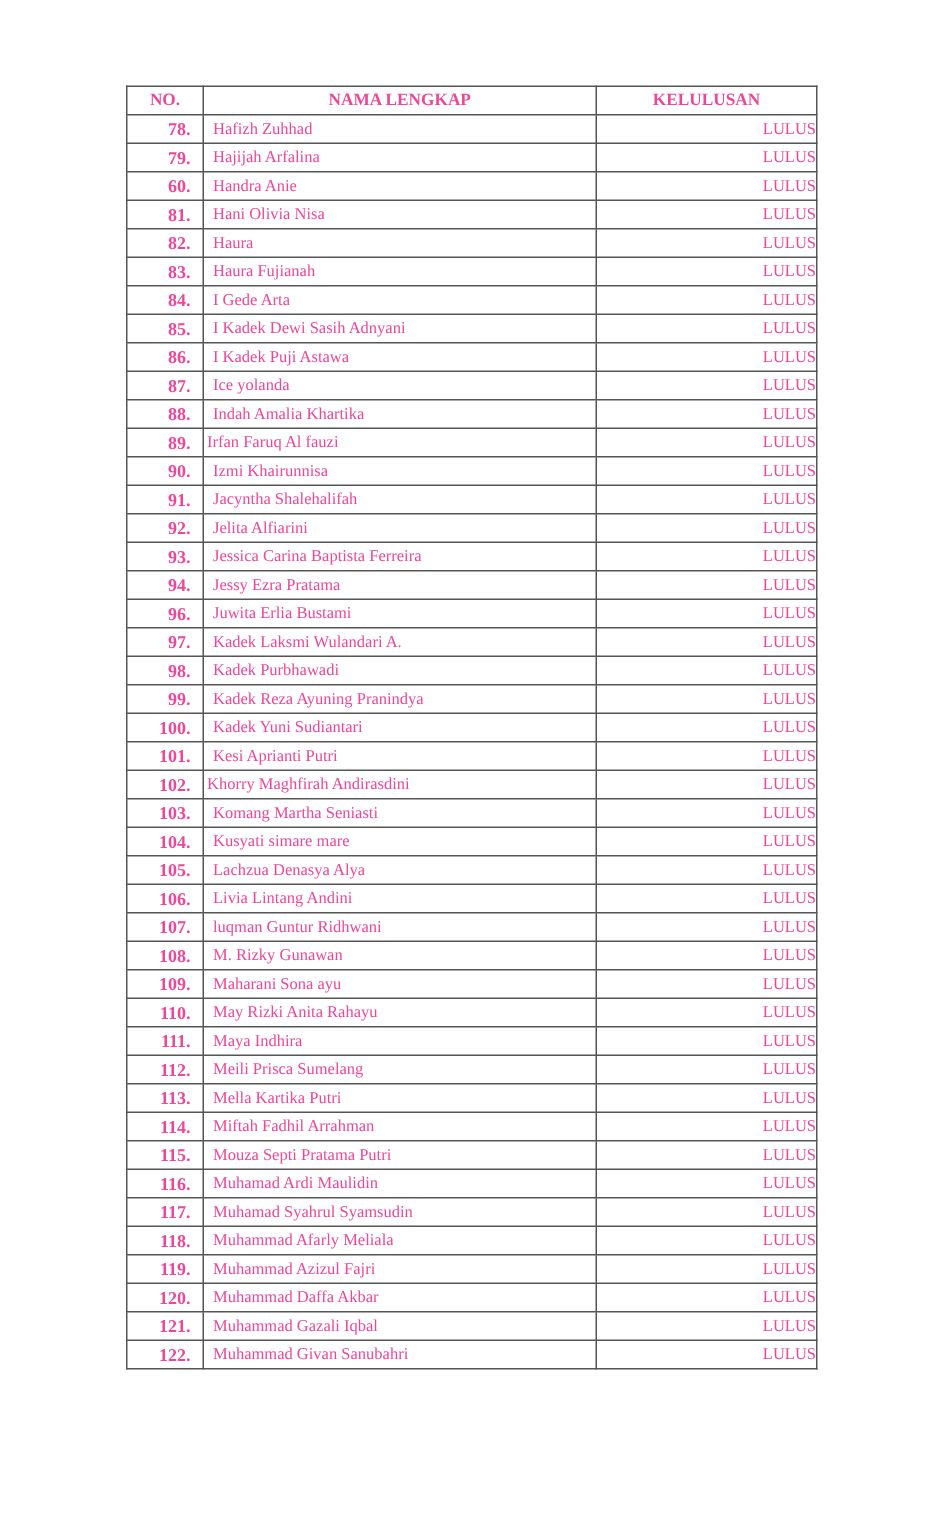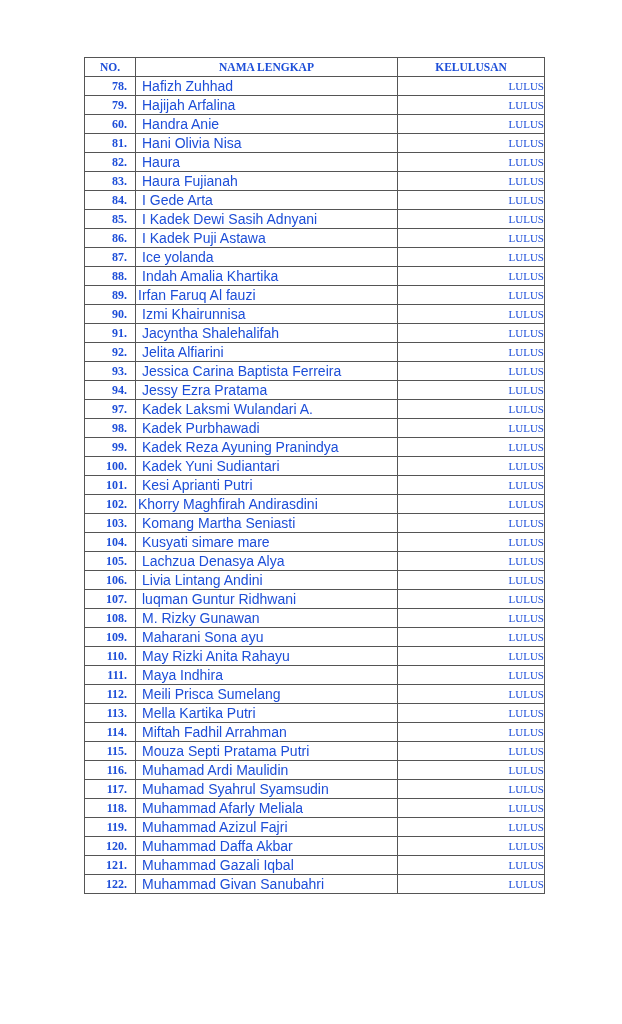--- a/index.html
+++ b/index.html
@@ -1,25 +1,25 @@
 <!DOCTYPE html>
 <html><head>
   <meta charset="utf-8">
   <style>
     html, body { margin: 0; padding: 0; background: #ffffff; }
     body { width: 622px; height: 1024px; position: relative; overflow: hidden; }
     .page { position: absolute; left: 84px; top: 57px; }
-    table { border-collapse: collapse; font-family: "DejaVu Serif", "Liberation Serif", serif; color: #1d4ed8; }
+    table { border-collapse: collapse; font-family: "DejaVu Serif", "Liberation Serif", serif; color: #ec4899; }
     td, th { border: 1px solid #555; height: 19px; padding: 0; box-sizing: border-box; }
     th { font-family: "Liberation Serif", serif; font-weight: bold; font-size: 11.5px; text-align: center; }
     col.c-no { width: 51px; }
     col.c-name { width: 262px; }
     col.c-status { width: 147px; }
     td.no { font-weight: bold; font-size: 12px; text-align: right; padding-right: 8px; font-family: "Liberation Serif", serif; }
-    td.name { font-size: 14px; padding-left: 6px; font-family: Liberation Sans, sans-serif; }
+    td.name { font-size: 11px; padding-left: 6px; font-family: Liberation Serif, serif; }
     td.name.tight { padding-left: 2px; }
     td.status { font-size: 11px; text-align: right; font-family: "Liberation Serif", serif; }
   </style>
 </head>
 <body>
 
 <div class="page">
   <table>
     <colgroup>
       <col class="c-no">
@@ -113,20 +113,25 @@
           <td class="no">93.</td>
           <td class="name">Jessica Carina Baptista Ferreira</td>
           <td class="status">LULUS</td>
         </tr>
         <tr>
           <td class="no">94.</td>
           <td class="name">Jessy Ezra Pratama</td>
           <td class="status">LULUS</td>
         </tr>
         <tr>
+          <td class="no">96.</td>
+          <td class="name">Juwita Erlia Bustami</td>
+          <td class="status">LULUS</td>
+        </tr>
+        <tr>
           <td class="no">97.</td>
           <td class="name">Kadek Laksmi Wulandari A.</td>
           <td class="status">LULUS</td>
         </tr>
         <tr>
           <td class="no">98.</td>
           <td class="name">Kadek Purbhawadi</td>
           <td class="status">LULUS</td>
         </tr>
         <tr>

